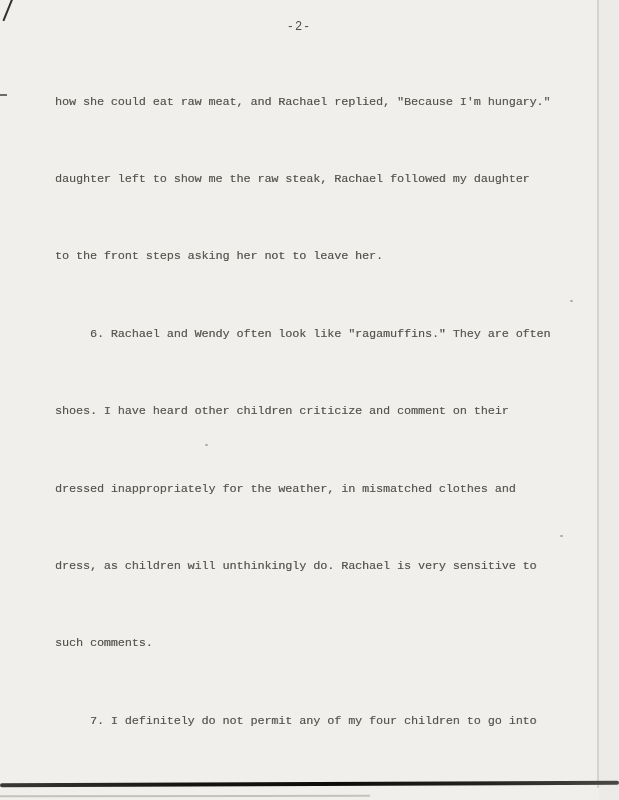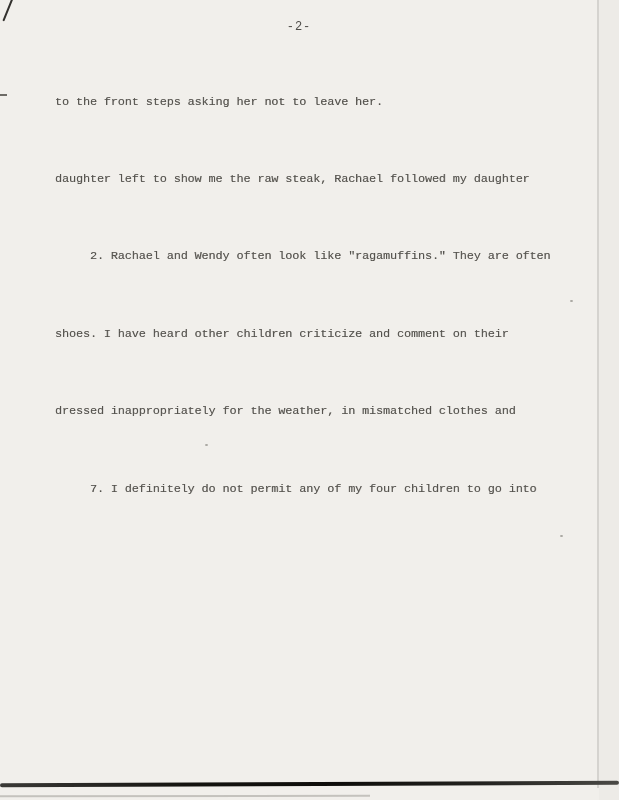--- a/index.html
+++ b/index.html
@@ -92,25 +92,28 @@
 
   <div class="right-strip"></div>
   <div class="right-edge-line"></div>
 
   <div class="corner-slash"></div>
   <div class="edge-dash"></div>
 
   <div class="page-number">-2-</div>
 
   <div class="text-block">
+    <div class="line">how she could eat raw meat, and Rachael replied, "Because I'm hungary."</div>
+    <div class="line">daughter left to show me the raw steak, Rachael followed my daughter</div>
     <div class="line">to the front steps asking her not to leave her.</div>
-    <div class="line">daughter left to show me the raw steak, Rachael followed my daughter</div>
-    <div class="line">     2. Rachael and Wendy often look like "ragamuffins." They are often</div>
+    <div class="line">     6. Rachael and Wendy often look like "ragamuffins." They are often</div>
     <div class="line">shoes. I have heard other children criticize and comment on their</div>
     <div class="line">dressed inappropriately for the weather, in mismatched clothes and</div>
+    <div class="line">dress, as children will unthinkingly do. Rachael is very sensitive to</div>
+    <div class="line">such comments.</div>
     <div class="line">     7. I definitely do not permit any of my four children to go into</div>
     
     
     
     
     
     
 
     
 

